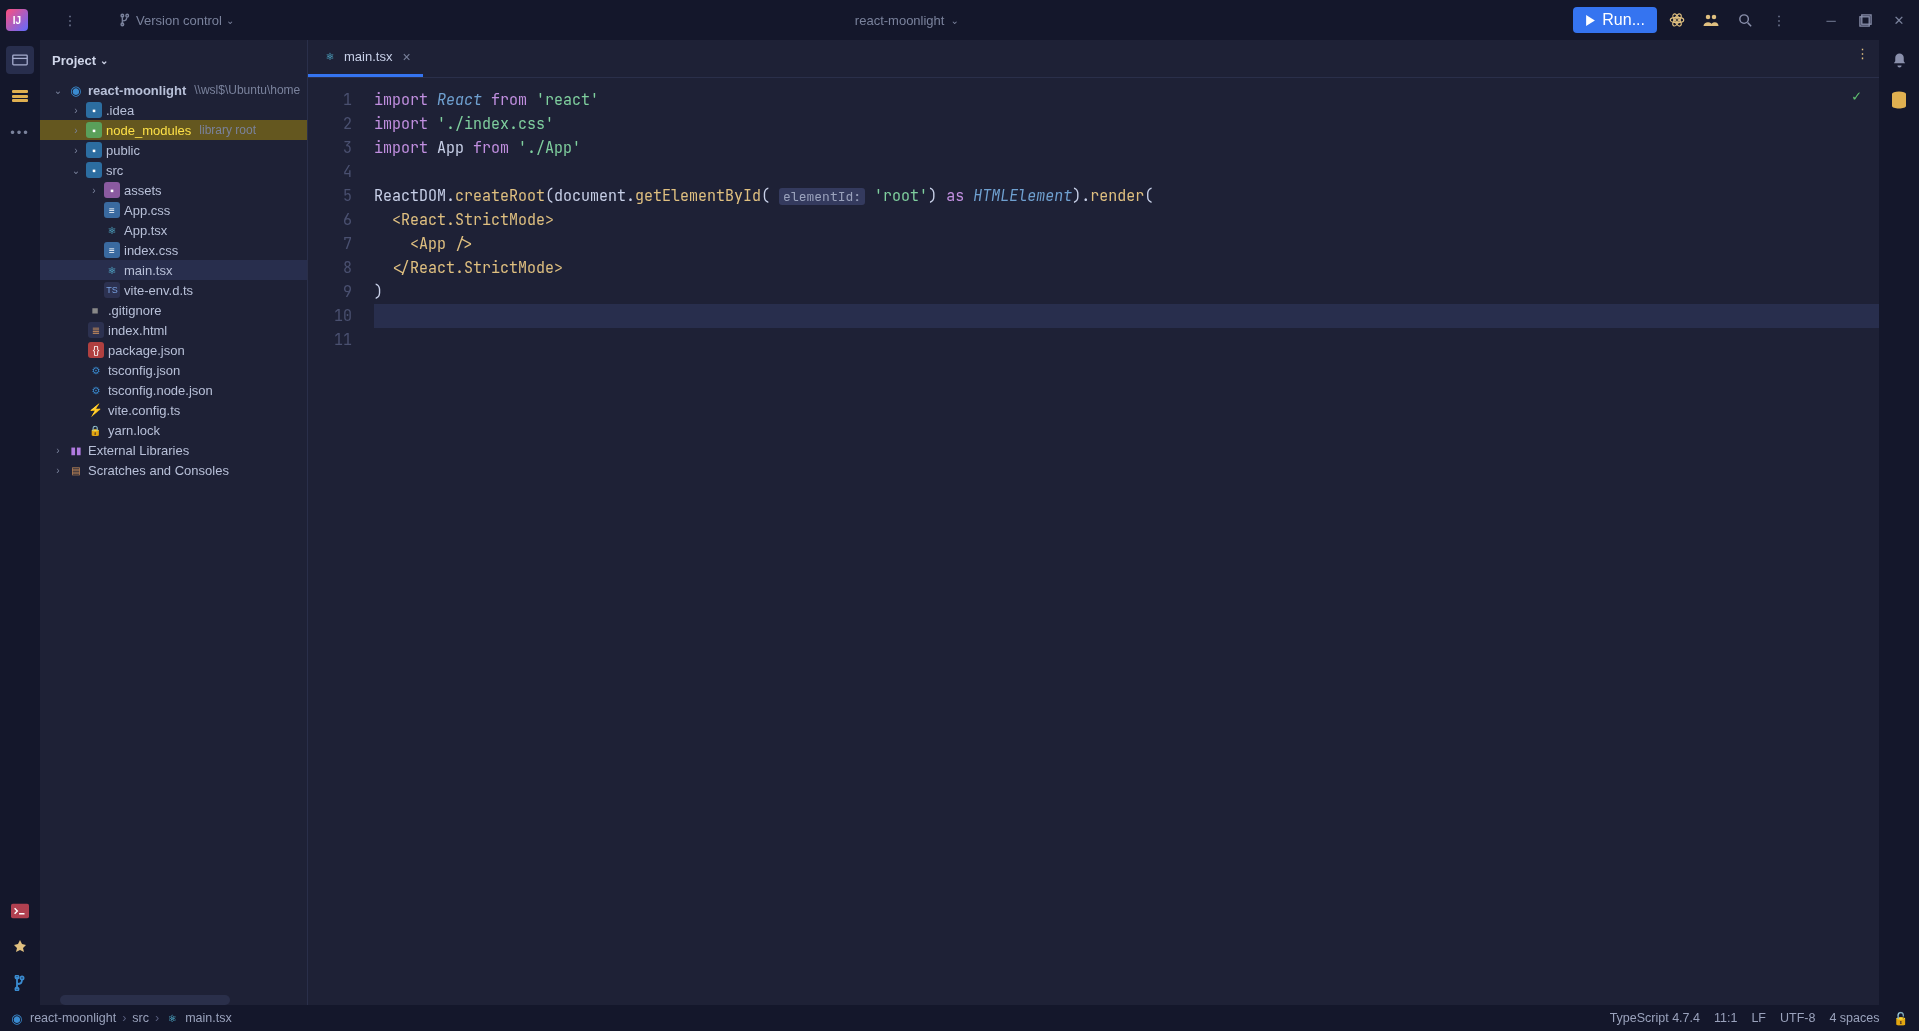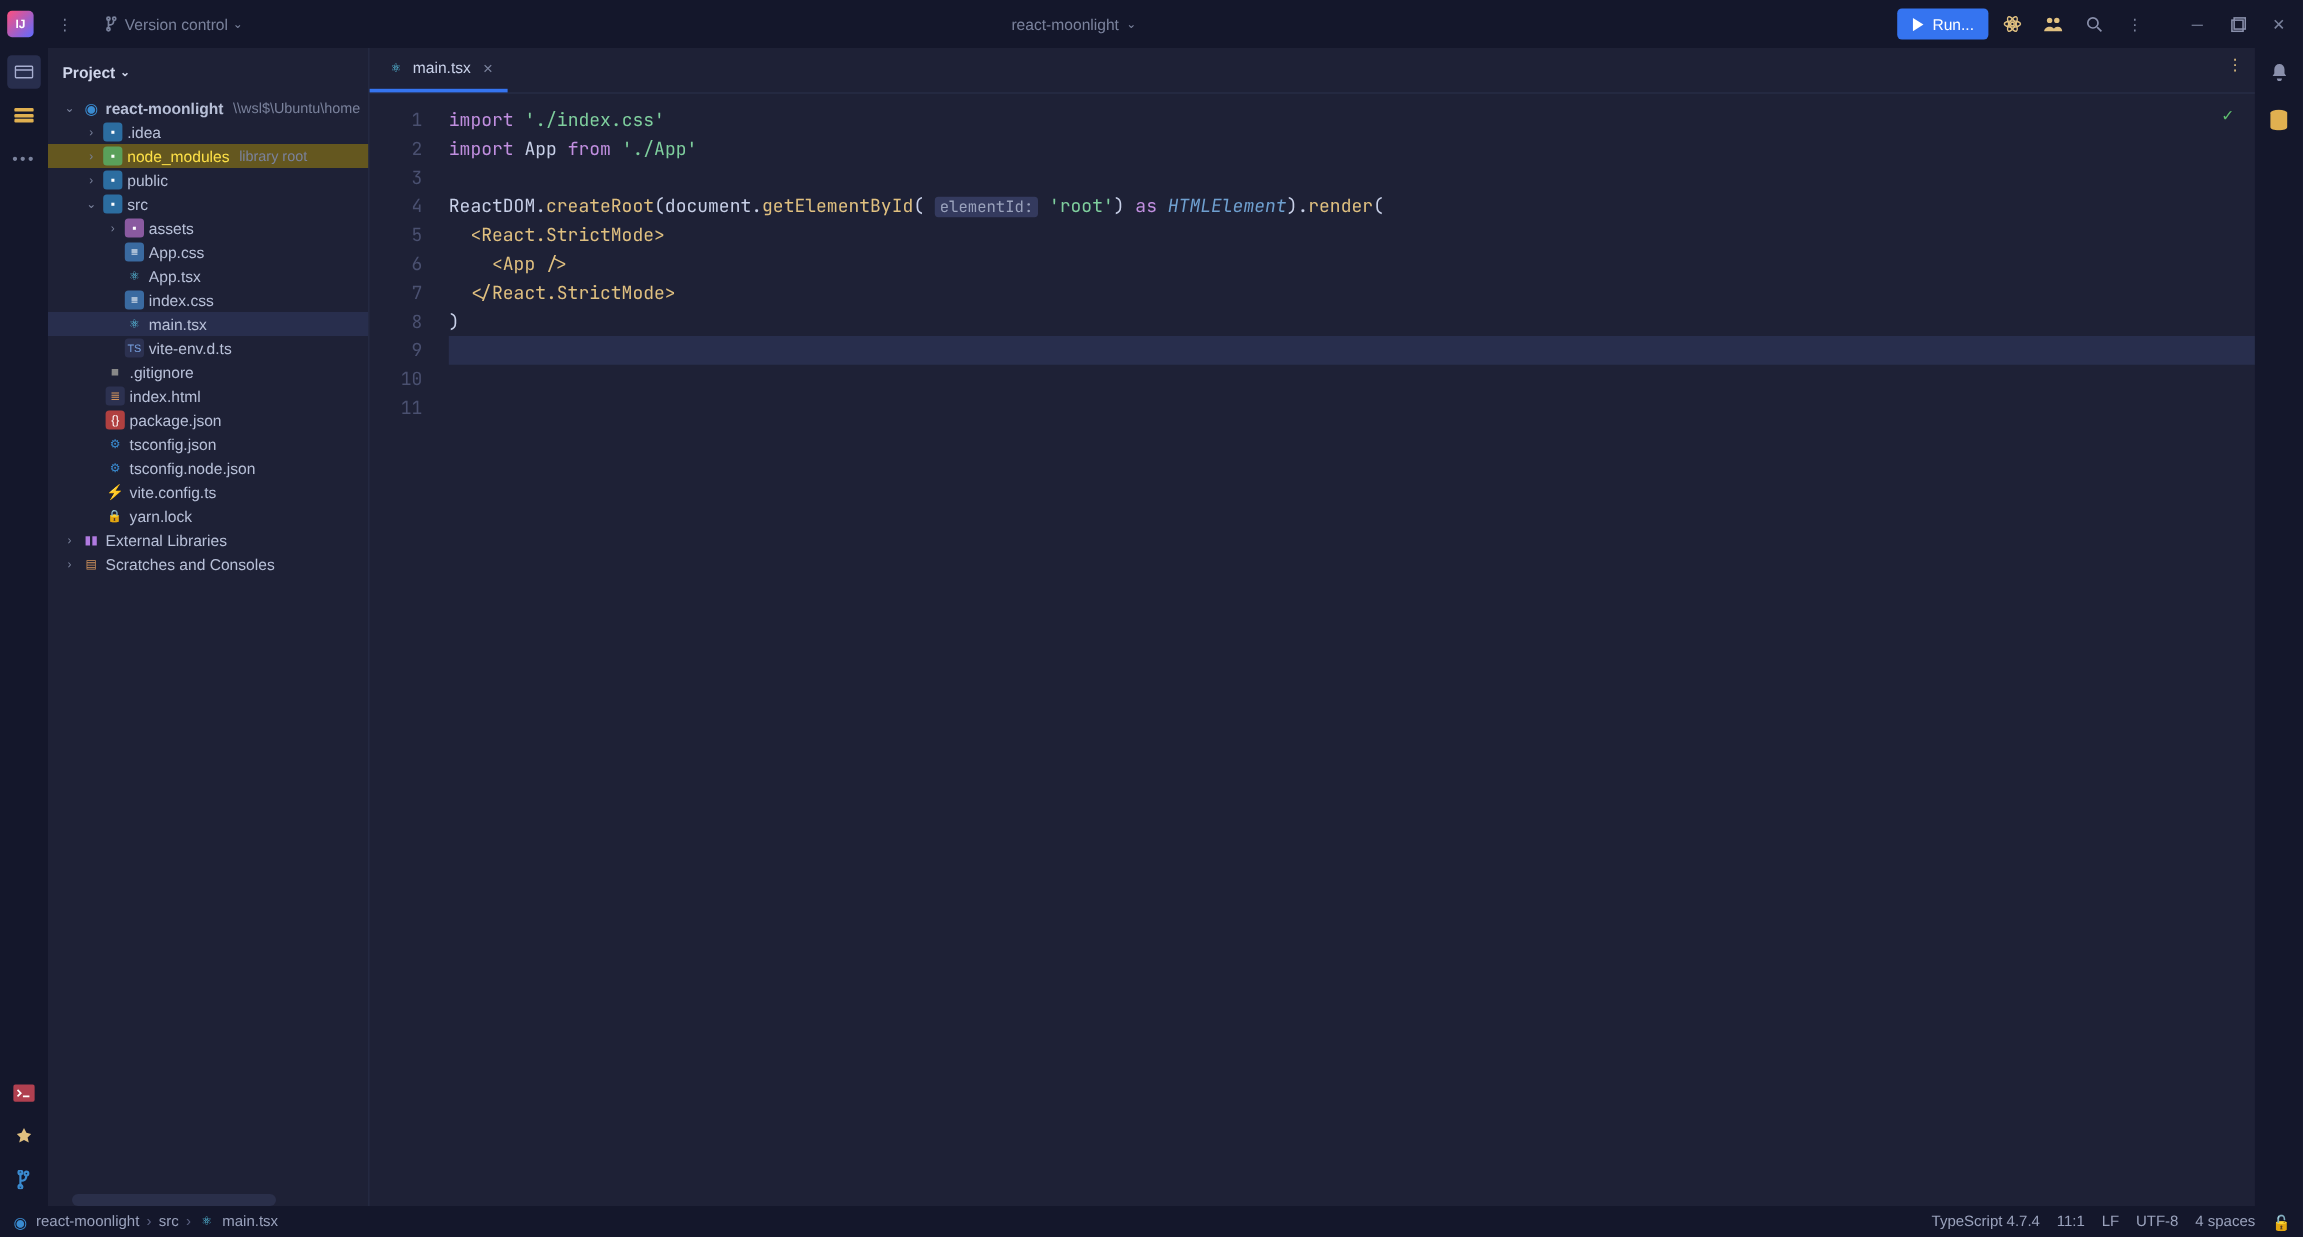--- a/index.html
+++ b/index.html
@@ -28,37 +28,37 @@
   --type-ital:   #6fa0d0;
   --method:      #d8b46e;
   --breadcrumb:  #9aa2bc;
 }
 
 
 #titlebar{
   height:40px; background:var(--bg-dark);
   display:flex; align-items:center; gap:10px; padding:0 6px;
 }
-.t-left{ display:flex; align-items:center; gap:12px; }
+.t-left{ display:flex; align-items:center; gap:28px; }
 .ij-logo{
   width:22px; height:22px; border-radius:4px;
   background:linear-gradient(135deg,#ff4f7d,#5f6bff);
   display:flex; align-items:center; justify-content:center;
   color:#fff; font-size:10px; font-weight:700;
 }
 .icon-btn{
   width:28px;height:28px;display:flex;align-items:center;justify-content:center;
   color:var(--dim-text); cursor:pointer;
 }
 .vcs{ display:flex; align-items:center; gap:4px; color:var(--dim-text); padding:0 6px; cursor:pointer;}
 .t-center{ flex:1; display:flex; align-items:center; justify-content:center; gap:6px; color:var(--dim-text);}
 .t-right{ display:flex; align-items:center; gap:6px; }
 .run-btn{
   background:var(--accent-blue); color:#fff; height:26px; padding:0 12px;
-  border-radius:4px; display:flex; align-items:center; gap:6px; cursor:pointer; font-size:13px;
+  border-radius:4px; display:flex; align-items:center; gap:6px; cursor:pointer; font-size:16px;
 }
 .atom-ic{ color:#e0c080; }
 .people-ic{ color:#e0c080; }
 
 
 #frame{ display:flex; height:calc(100% - 40px - 26px); }
 
 
 #lstrip{
   width:40px; background:var(--bg-dark);
@@ -402,20 +402,21 @@
         <div>4</div>
         <div>5</div>
         <div>6</div>
         <div>7</div>
         <div>8</div>
         <div>9</div>
         <div>10</div>
         <div>11</div>
       </div>
       <div id="lines">
+<div class="line"><span class="kw">import</span><span class="id"> </span><span class="ital">React</span><span class="id"> </span><span class="kw">from</span><span class="id"> </span><span class="str">'react'</span></div>
 <div class="line"><span class="kw">import</span><span class="id"> </span><span class="str">'./index.css'</span></div>
 <div class="line"><span class="kw">import</span><span class="id"> App </span><span class="kw">from</span><span class="id"> </span><span class="str">'./App'</span></div>
 <div class="line"></div>
 <div class="line"><span class="id">ReactDOM.</span><span class="fn">createRoot</span><span class="id">(document.</span><span class="fn">getElementById</span><span class="id">( </span><span class="hint">elementId:</span><span class="id"> </span><span class="str">'root'</span><span class="id">) </span><span class="kw">as</span><span class="id"> </span><span class="ital">HTMLElement</span><span class="id">).</span><span class="fn">render</span><span class="id">(</span></div>
 <div class="line"><span class="id">  </span><span class="fn">&lt;React.StrictMode&gt;</span></div>
 <div class="line"><span class="id">    </span><span class="fn">&lt;App</span><span class="id"> </span><span class="fn">/&gt;</span></div>
 <div class="line"><span class="id">  </span><span class="fn">&lt;/React.StrictMode&gt;</span></div>
 <div class="line"><span class="id">)</span></div>
 <div class="line current"></div>
       </div>

